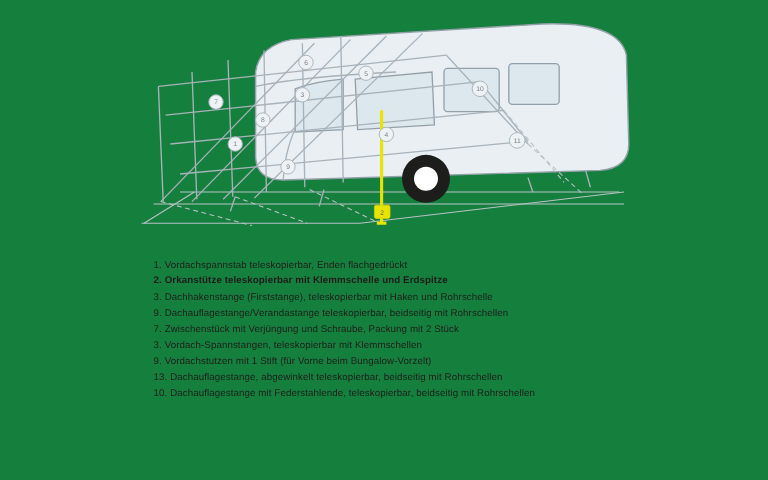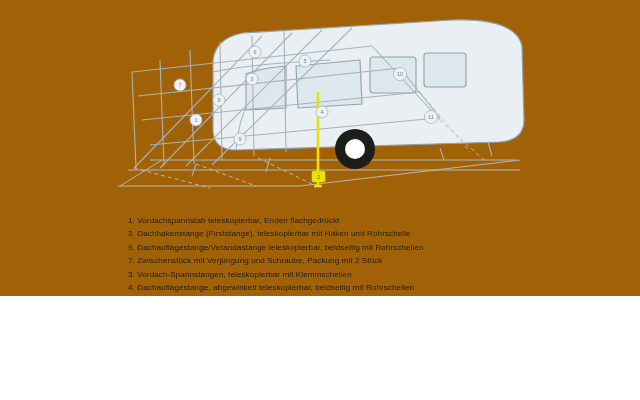--- a/index.html
+++ b/index.html
@@ -10,22 +10,22 @@
   body {
     width: 640px;
     height: 400px;
     font-family: "Liberation Sans", sans-serif;
     color: #1b1b1b;
     overflow: hidden;
   }
   #page {
     position: relative;
     width: 640px;
-    height: 296px;
-    background: #a16207;
+    height: 400px;
+    background: #15803d;
   }
   #illustration {
     position: absolute;
     left: 0;
     top: 0;
     width: 640px;
     height: 205px;
   }
   #legend {
     position: absolute;
@@ -184,21 +184,24 @@
             <text class="mktxt" x="431" y="119">11</text>
           </g>
       </g>
     </svg>
   </div>
 
   <div id="legend">
     <div class="spacer-top"></div>
     <ul class="legend-list">
       <li class="legend-item">1. Vordachspannstab teleskopierbar, Enden flachgedrückt</li>
+      <li class="legend-item bold">2. Orkanstütze teleskopierbar mit Klemmschelle und Erdspitze</li>
       <li class="legend-item">3. Dachhakenstange (Firststange), teleskopierbar mit Haken und Rohrschelle</li>
       <li class="legend-item">9. Dachauflagestange/Verandastange teleskopierbar, beidseitig mit Rohrschellen</li>
       <li class="legend-item">7. Zwischenstück mit Verjüngung und Schraube, Packung mit 2 Stück</li>
       <li class="legend-item">3. Vordach-Spannstangen, teleskopierbar mit Klemmschellen</li>
-      <li class="legend-item">4. Dachauflagestange, abgewinkelt teleskopierbar, beidseitig mit Rohrschellen</li>
+      <li class="legend-item">9. Vordachstutzen mit 1 Stift (für Vorne beim Bungalow-Vorzelt)</li>
+      <li class="legend-item">13. Dachauflagestange, abgewinkelt teleskopierbar, beidseitig mit Rohrschellen</li>
+      <li class="legend-item">10. Dachauflagestange mit Federstahlende, teleskopierbar, beidseitig mit Rohrschellen</li>
     </ul>
   </div>
 
 </div>
 
 </body></html>

